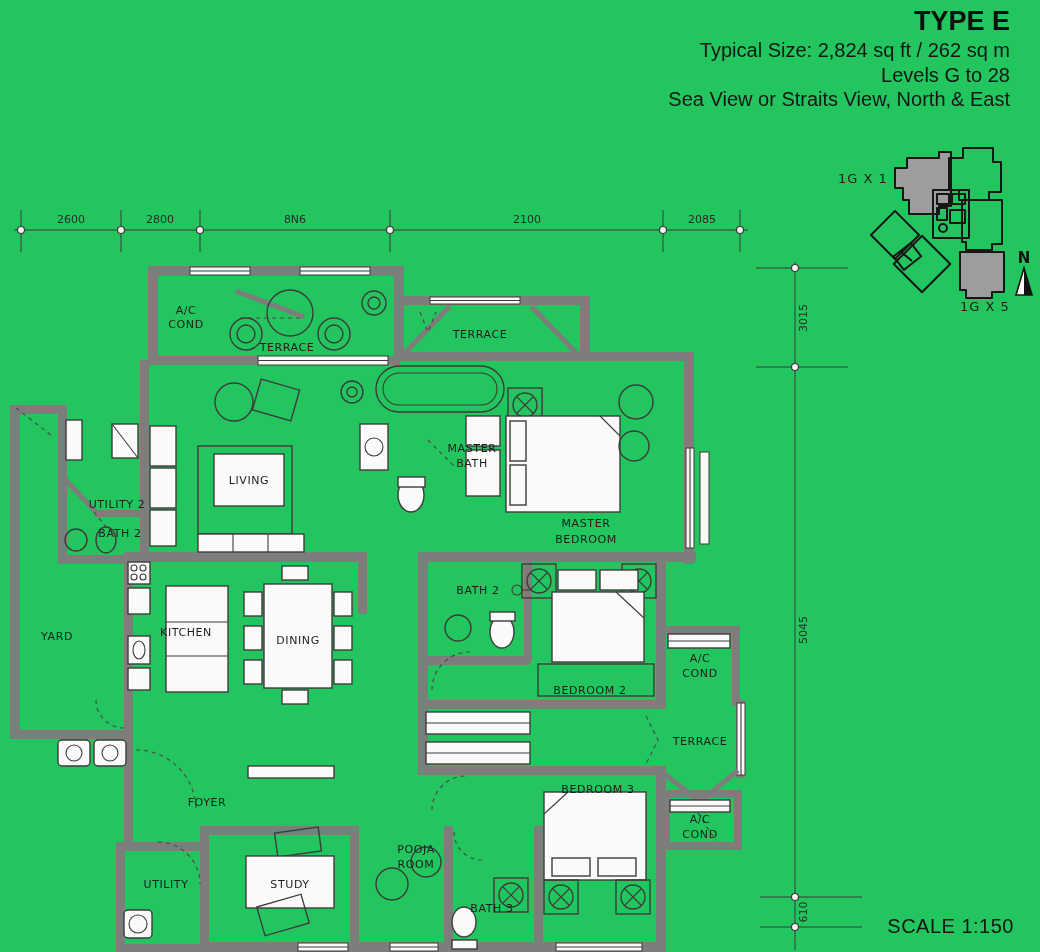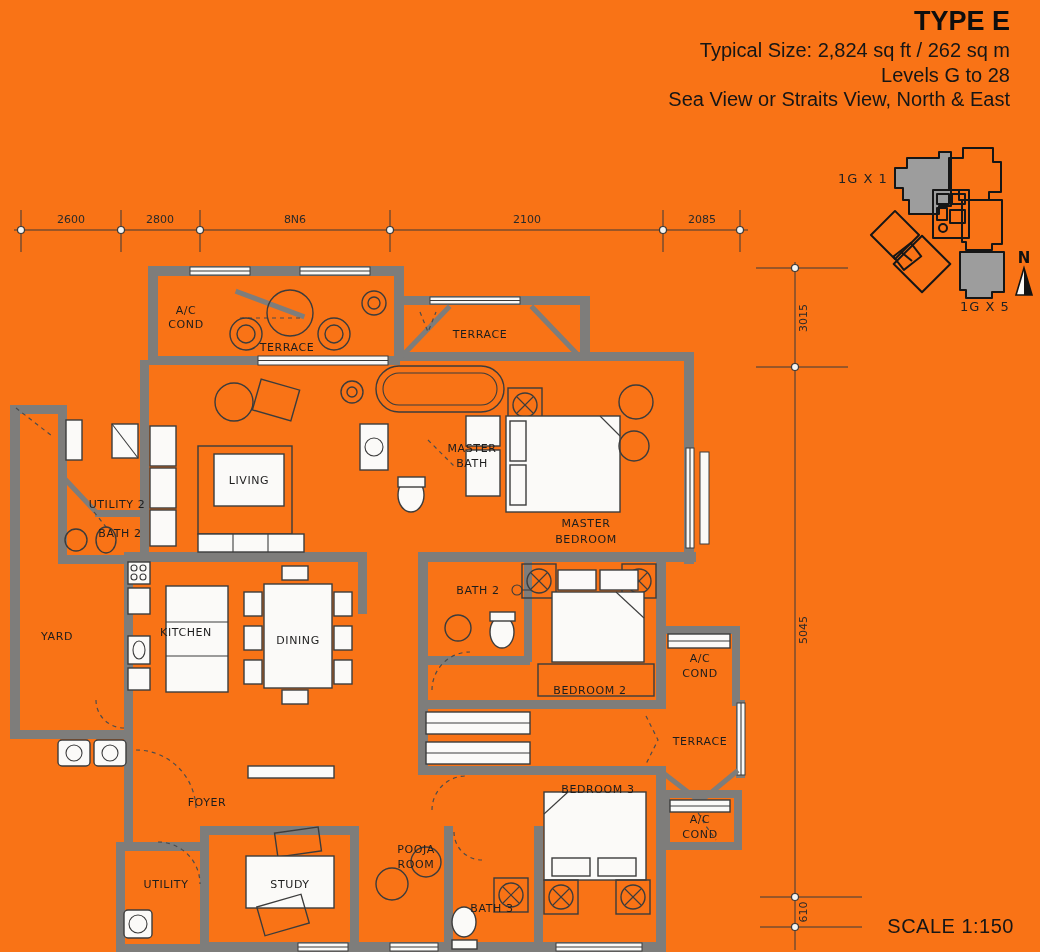--- a/index.html
+++ b/index.html
@@ -1,16 +1,16 @@
 <!DOCTYPE html>
 <html><head>
 <meta charset="utf-8">
 <style>
   html,body{margin:0;padding:0;background:#f6f5f2;}
-  .page{position:relative;width:1040px;height:952px;background:#f97316;overflow:hidden;
+  .page{position:relative;width:1040px;height:952px;background:#22c55e;overflow:hidden;
         font-family:"Liberation Sans",sans-serif;}
   svg{display:block}
   .wall{fill:#7e7d7b;stroke:none}
   .fur{fill:#fbfaf8;stroke:#3c3c3c;stroke-width:1.4}
   .furn{fill:none;stroke:#3c3c3c;stroke-width:1.4}
   .thin{fill:none;stroke:#3c3c3c;stroke-width:1.1}
   .dash{fill:none;stroke:#4c4c4c;stroke-width:1.2;stroke-dasharray:4 4}
   .leaf{fill:none;stroke:#7e7d7b;stroke-width:5;stroke-linecap:square}
   .win{fill:#faf9f7;stroke:#3c3c3c;stroke-width:1}
   .dimline{fill:none;stroke:#3a3a3a;stroke-width:1}

